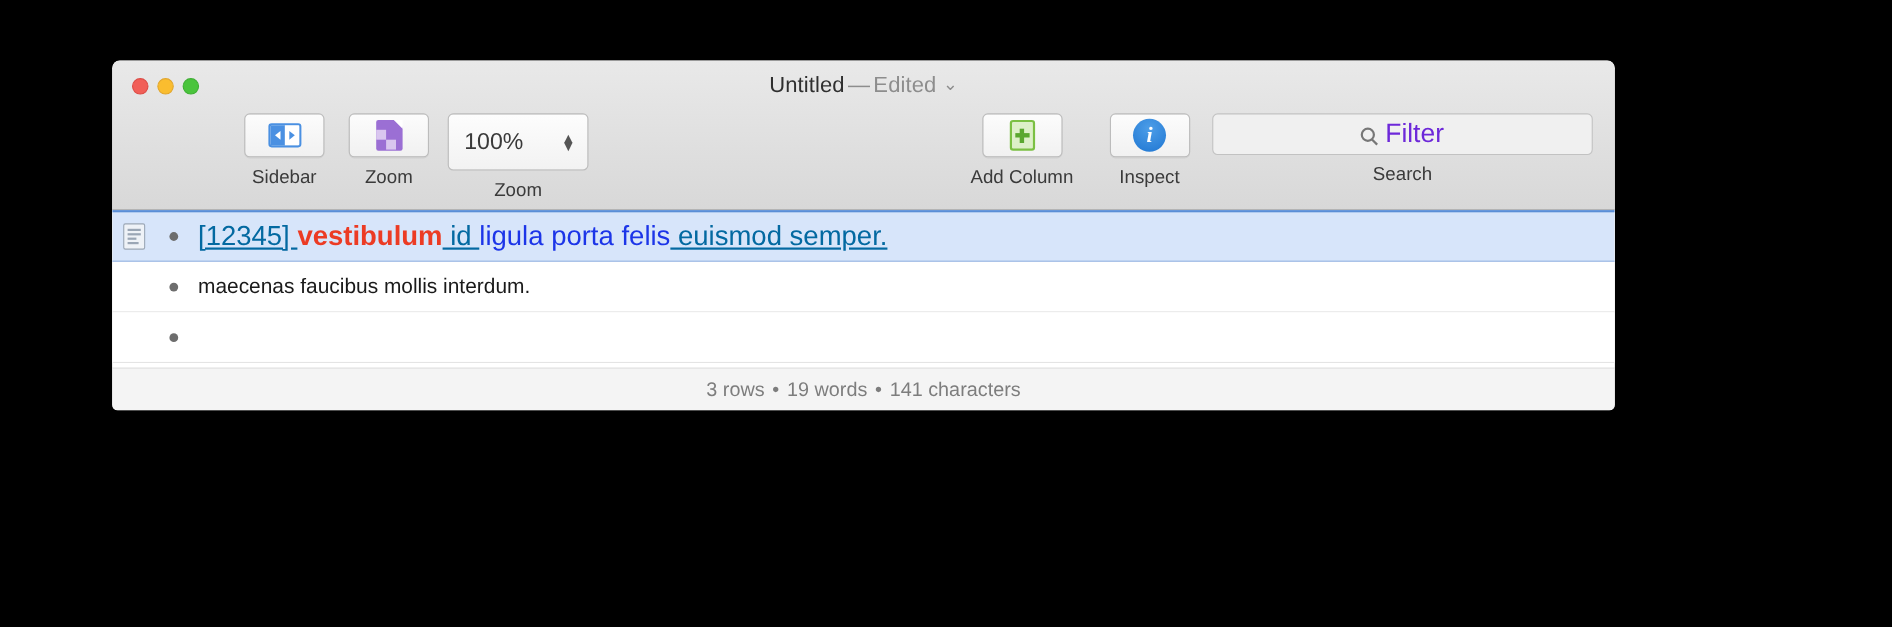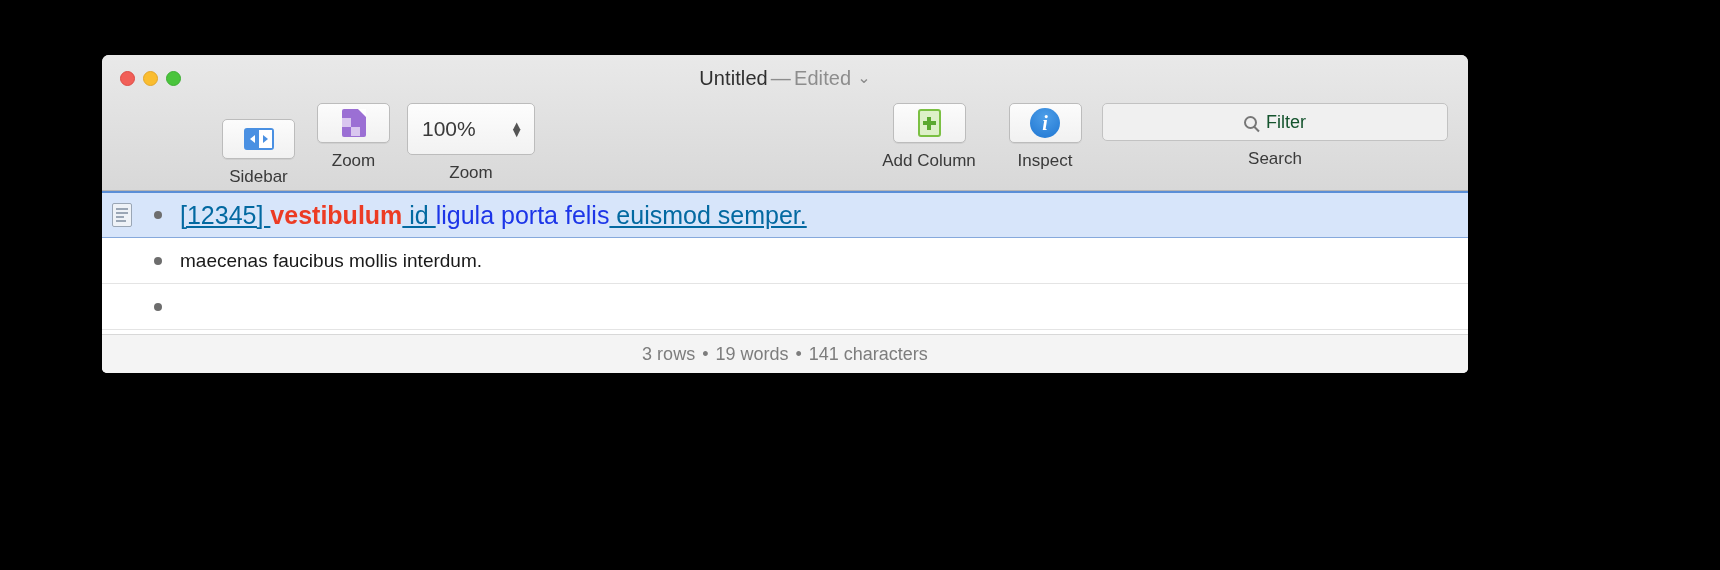--- a/index.html
+++ b/index.html
@@ -255,21 +255,21 @@
     box-sizing: border-box;
   }
   .mag::after {
     content: "";
     position: absolute;
     right: -5px; bottom: -3px;
     width: 7px; height: 2px;
     background: #777777;
     transform: rotate(45deg);
   }
-  .search-ph { font-size: 18px; color: #14532d; }
+  .search-ph { font-size: 24px; color: #6d28d9; }
 
   
   .table {
     flex: 1;
     background: #ffffff;
     position: relative;
     overflow: hidden;
   }
   .row {
     position: relative;
@@ -353,21 +353,21 @@
         <div class="light min"></div>
         <div class="light max"></div>
       </div>
 
       <div class="title-area">
         <span class="title-name">Untitled</span><span class="title-dash">—</span><span class="title-edited">Edited</span><span class="title-chevron">⌄</span>
       </div>
 
       <div class="toolbar">
 
-        <div class="tb-item" style="left:120px; top:16px; width:73px;text-align:center;">
+        <div class="tb-item" style="left:120px; top:0; width:73px;text-align:center;">
           <div class="tb-btn">
             <div class="ico-sidebar">
               <div class="left">
                   <div class="tri-l"></div>
                 </div>
               <div class="right">
                   <div class="tri-r"></div>
                 </div>
             </div>
           </div>

